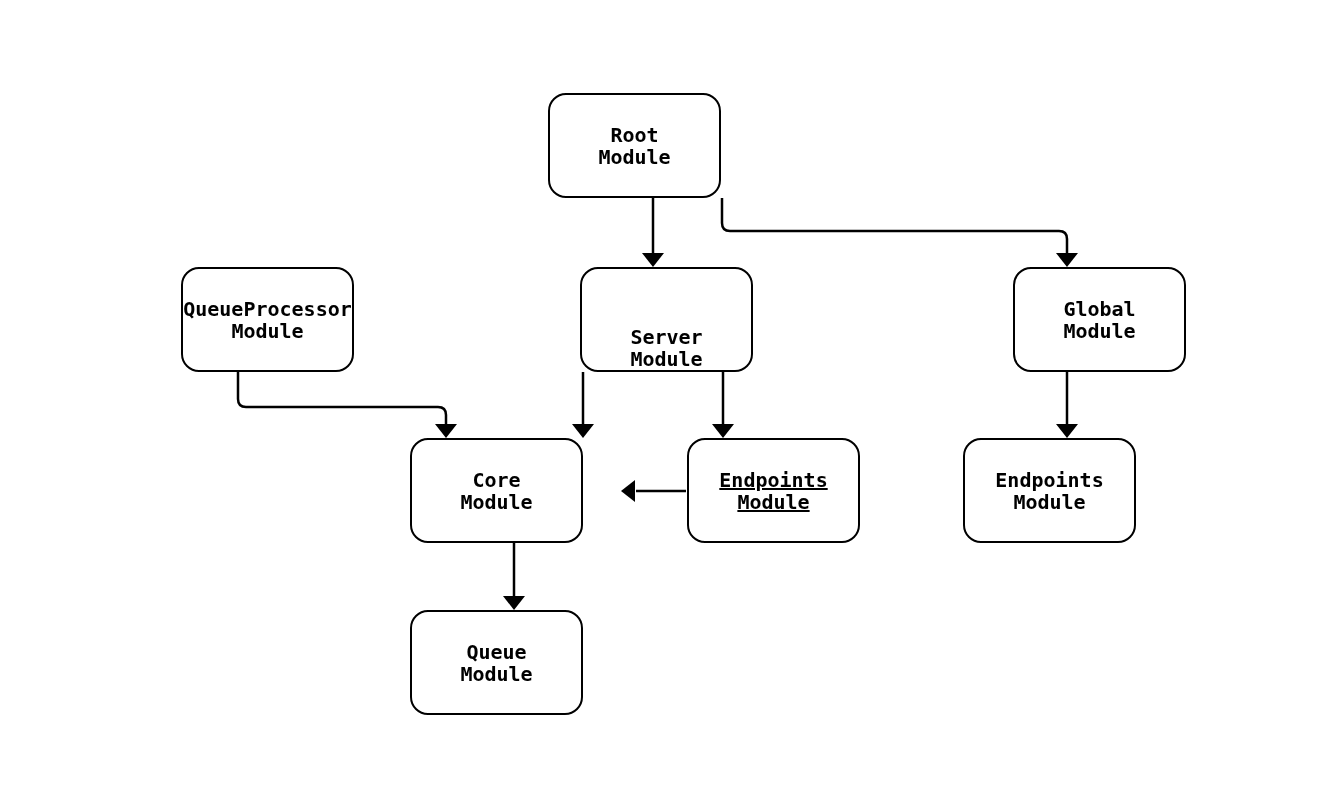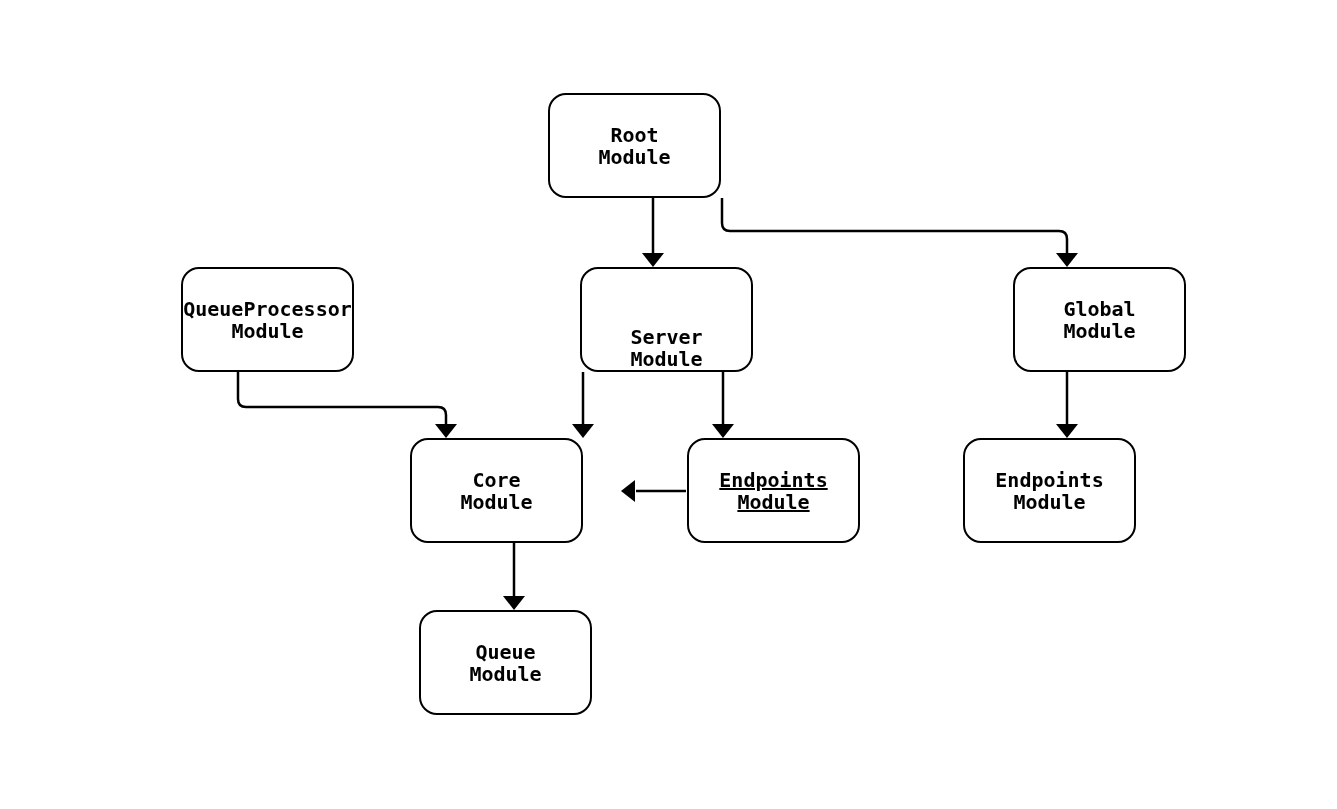--- a/index.html
+++ b/index.html
@@ -125,18 +125,18 @@
   <div class="node" style="left:687px; top:438px;text-decoration:underline;">
     <span>Endpoints</span>
     <span>Module</span>
   </div>
 
   <div class="node" style="left:963px; top:438px;">
     <span>Endpoints</span>
     <span>Module</span>
   </div>
 
-  <div class="node" style="left:419px; top:610px;">
+  <div class="node" style="left:410px; top:610px;">
     <span>Queue</span>
     <span>Module</span>
   </div>
 
 </div>
 
 </body></html>

